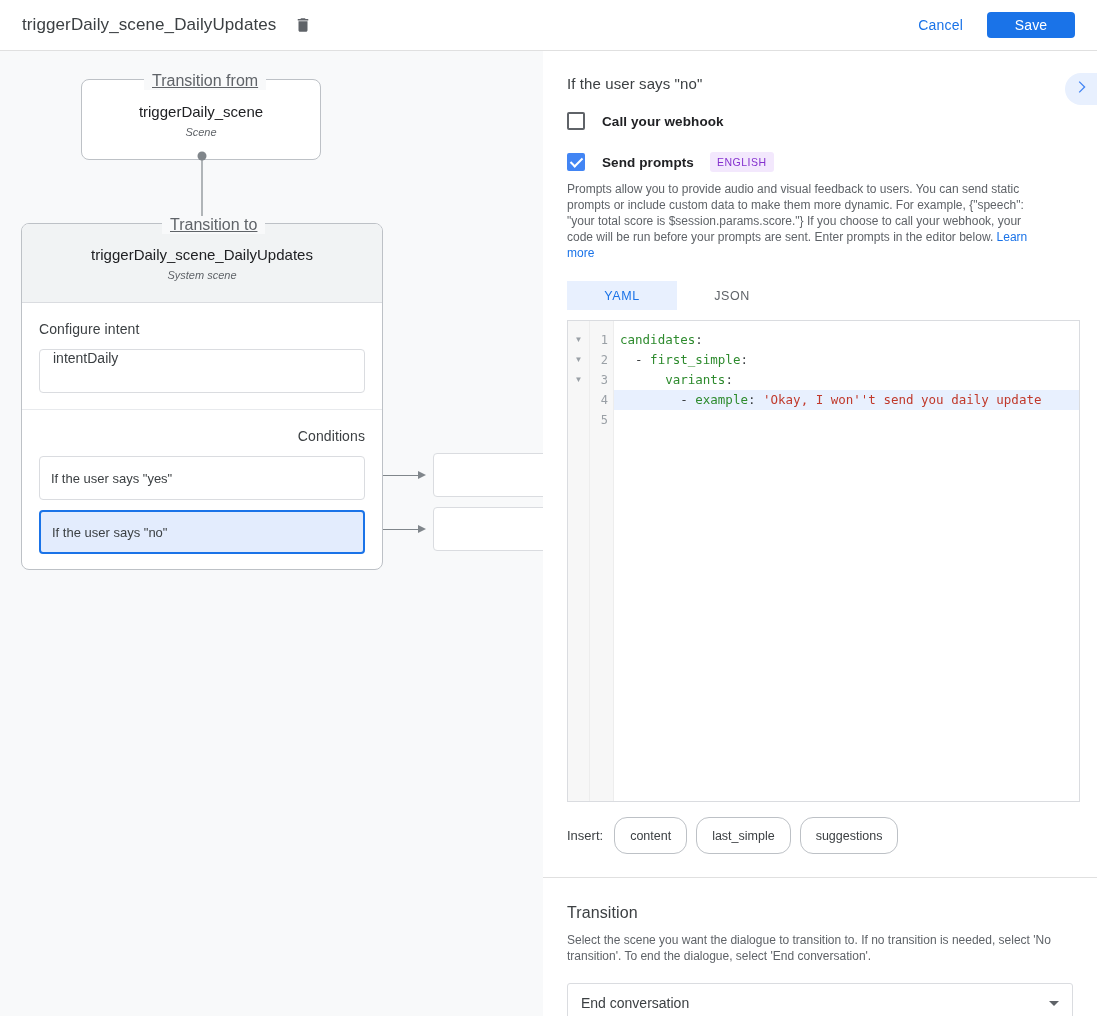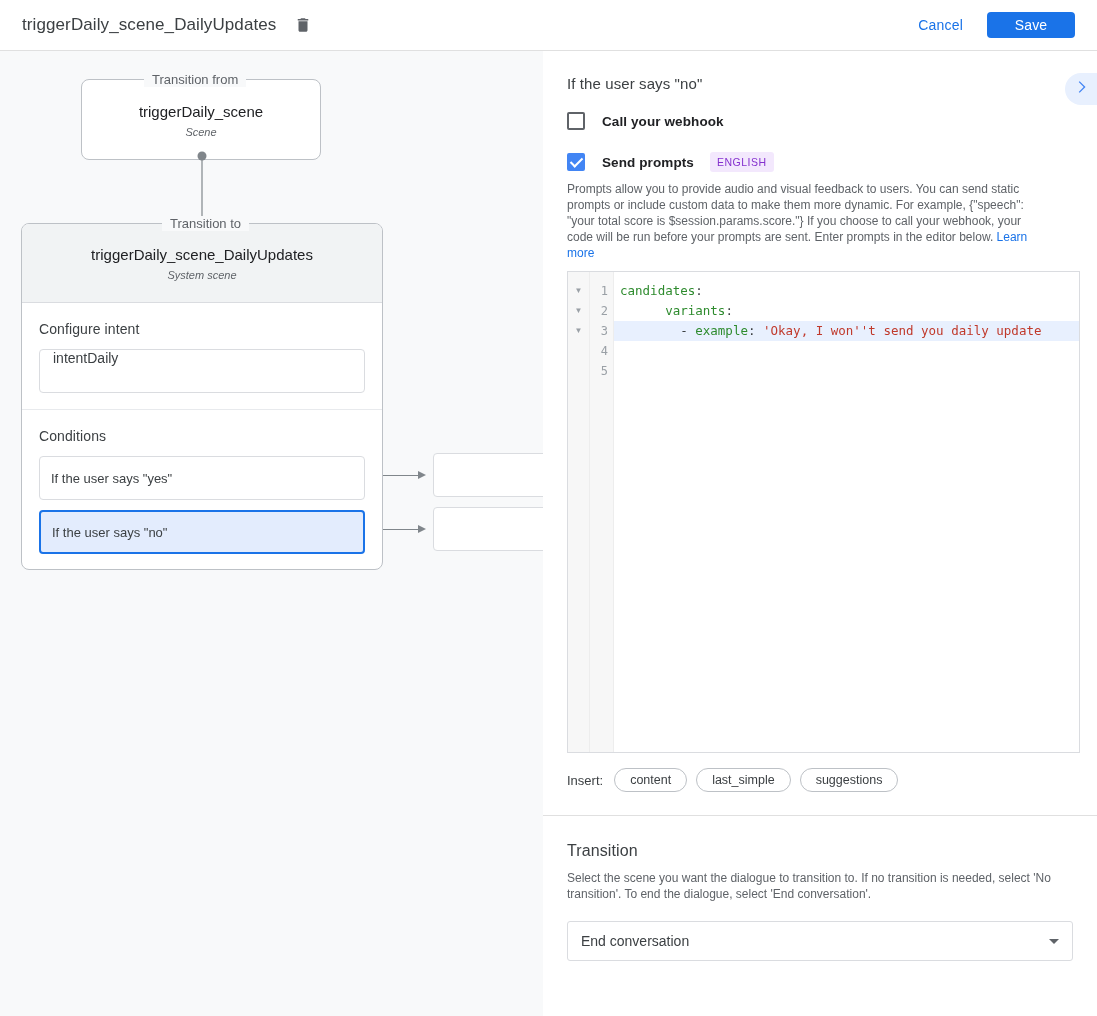--- a/index.html
+++ b/index.html
@@ -71,23 +71,24 @@
     position: absolute;
     border: 1px solid #bdc1c6;
     border-radius: 8px;
     background: #ffffff;
   }
   .fieldset-legend {
     position: absolute;
     top: -8px;
     background: #f8f9fa;
     padding: 0 8px;
-    font-size: 13px;
+    font-size: 16px;
     color: #5f6368;
     white-space: nowrap;
+    text-decoration: underline;
   }
   
   #box-from {
     left: 81px; top: 28px; width: 240px; height: 81px;
     display: flex; flex-direction: column;
     align-items: center; justify-content: center;
   }
   #box-from .legend-pos { left: 62px; }
   .node-title { font-size: 15px; color: #202124; line-height: 20px; }
   .node-sub { font-size: 11px; color: #5f6368; margin-top: 4px; font-style: italic; }
@@ -104,21 +105,21 @@
   .card-header {
     background: #f1f3f4;
     border-radius: 7px 7px 0 0;
     height: 79px;
     display: flex; flex-direction: column;
     align-items: center; justify-content: center;
     border-bottom: 1px solid #dadce0;
   }
   .card-header .node-title { font-size: 15px; }
   .section { padding: 18px 17px 16px 17px; }
-  .section + .section { border-top: 1px solid #e8eaed; }
+  .section + .section { border-top: 1px solid #e8eaed; text-align: right; }
   .section-label {
     font-size: 14px; color: #3c4043; margin-bottom: 12px;
     letter-spacing: .1px;
   }
   .field-box {
     border: 1px solid #dadce0;
     border-radius: 4px;
     height: 44px;
     display: flex; align-items: flex-start;
     padding: 0 13px;
@@ -319,21 +320,21 @@
 
   
   .insert-row {
     display: flex; align-items: center;
     margin: 15px 0 0 24px;
   }
   .insert-label { font-size: 13px; color: #3c4043; margin-right: 11px; }
   .chip {
     border: 1px solid #bdc1c6;
     border-radius: 13px;
-    height: 24px;
+    height: 37px;
     padding: 0 15px;
     display: flex; align-items: center;
     font-size: 12.5px;
     color: #3c4043;
     margin-right: 9px;
     cursor: pointer;
     background: #ffffff;
   }
 
   .panel-divider {
@@ -463,38 +464,43 @@
       <div class="cbx checked"></div>
       <div class="check-label">Send prompts</div>
       <div class="lang-badge">ENGLISH</div>
     </div>
 
     <div class="helper-text">
       <span>Prompts allow you to provide audio and visual feedback to users. You can send static prompts or include custom data to make them more dynamic. For example, {"speech": "your total score is $session.params.score."} If you choose to call your webhook, your code will be run before your prompts are sent. Enter prompts in the editor below.</span>
       <a href="#">Learn more</a>
     </div>
 
+    <div class="tabs">
+      <div class="tab active">YAML</div>
+      <div class="tab">JSON</div>
+    </div>
 
     <div class="editor">
       <div class="fold-col">
         <div>▼</div>
         <div>▼</div>
         <div>▼</div>
         <div></div>
         <div></div>
       </div>
       <div class="num-col">
         <div>1</div>
         <div>2</div>
         <div>3</div>
         <div>4</div>
         <div>5</div>
       </div>
       <div class="code-col">
         <div class="code-line"><span class="tok-punc"></span><span class="tok-key">candidates</span><span class="tok-punc">:</span><span class="tok-str"></span></div>
+        <div class="code-line"><span class="tok-punc">  - </span><span class="tok-key">first_simple</span><span class="tok-punc">:</span><span class="tok-str"></span></div>
         <div class="code-line"><span class="tok-punc">      </span><span class="tok-key">variants</span><span class="tok-punc">:</span><span class="tok-str"></span></div>
         <div class="code-line hl"><span class="tok-punc">        - </span><span class="tok-key">example</span><span class="tok-punc">: </span><span class="tok-str">'Okay, I won''t send you daily update</span></div>
         <div class="code-line"><span class="tok-punc"></span><span class="tok-key"></span></div>
       </div>
     </div>
 
     <div class="insert-row">
       <div class="insert-label">Insert:</div>
       <div class="chip">content</div>
       <div class="chip">last_simple</div>

